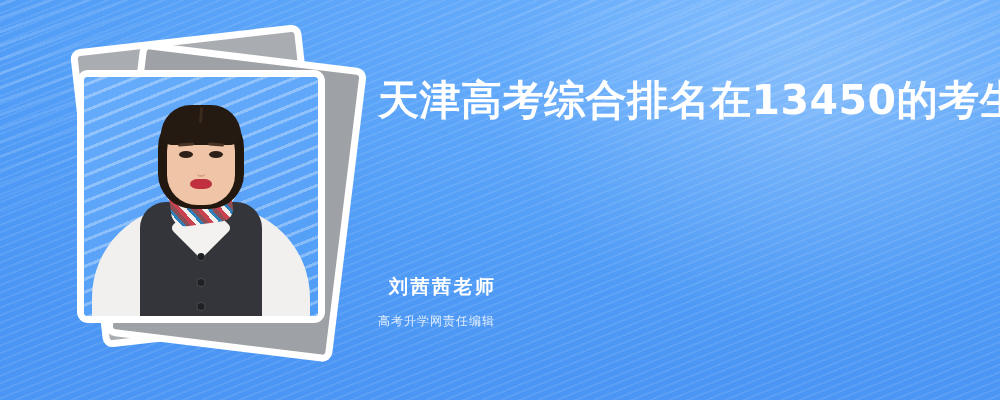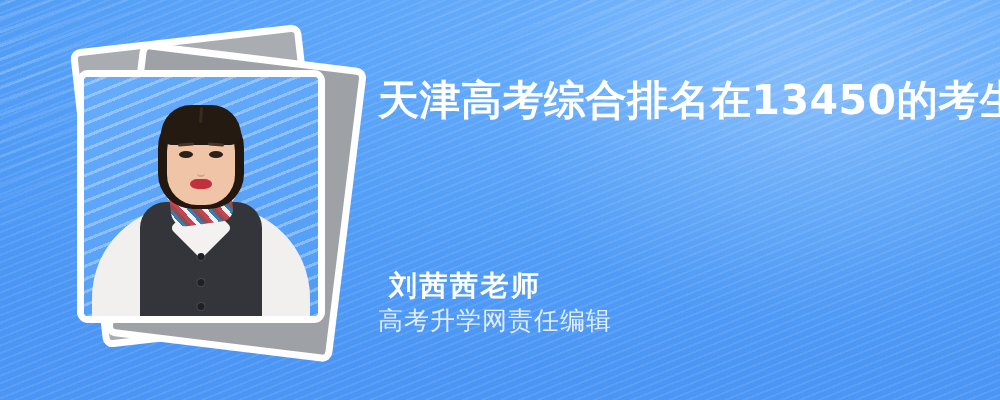--- a/index.html
+++ b/index.html
@@ -293,30 +293,30 @@
   }
   .author-block {
     position: absolute;
     left: 378px;
     top: 268px;
     width: 560px;
   }
   .author-name {
     display: block;
     color: #ffffff;
-    font-size: 28px;
+    font-size: 19px;
     line-height: 36px;
     font-weight: bold;
     letter-spacing: 2.5px;
     padding-left: 11px;
   }
   .author-role {
     display: block;
     color: #e2eefd;
-    font-size: 25px;
+    font-size: 12px;
     line-height: 30px;
     letter-spacing: 1px;
     font-weight: normal;
     padding-top: 2px;
   }
 </style>
 </head>
 <body>
 
 <div id="banner">

